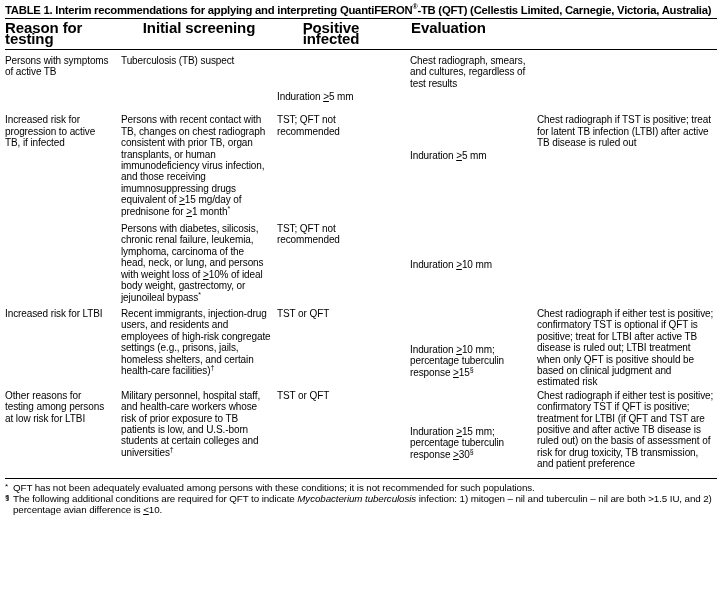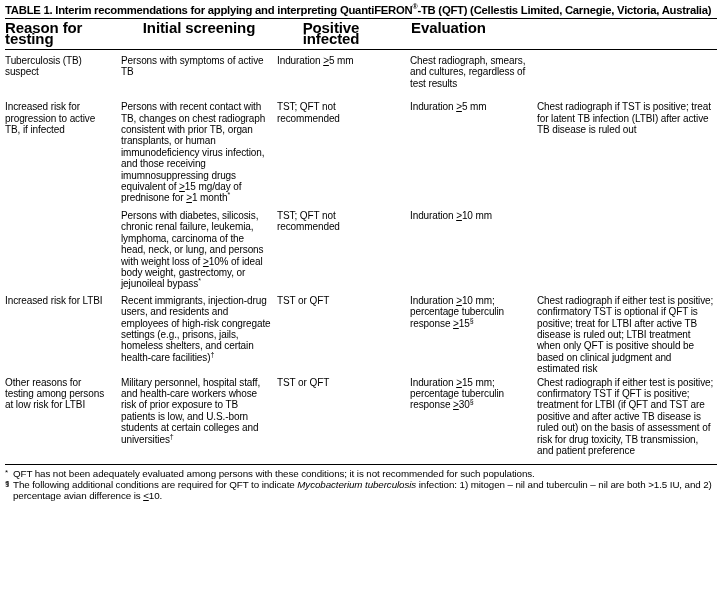--- a/index.html
+++ b/index.html
@@ -33,21 +33,21 @@
   .hc.c1 { text-align: left; }
   .hc.c2 { text-align: center; padding-right: 30px; }
   .hc.c3 { text-align: center; }
   .hc.c4 { text-align: center; padding-right: 25px; }
   .hc.c5 { text-align: center; padding-right: 50px; }
 
   .cell { font-size: 10px; line-height: 11.4px; letter-spacing: -0.1px; }
   .cell.c1 { padding-right: 12px; }
   .cell.c2 { padding-right: 6px; }
   .cell.c3 { padding-right: 18px; }
-  .cell.c4 { padding-right: 12px; }
+  .cell.c4 { padding-right: 12px; margin-top: 36px; }
   .cell.c5 { padding-right: 2px; }
 
   .row-a  { margin-top: 5px; }
   .row-b  { margin-top: 12px; }
   .row-b2 { margin-top: 6px; }
   .row-c  { margin-top: 5px; }
   .row-d  { margin-top: 2px; }
   .rows-end { height: 6px; }
 
   .uline { text-decoration: underline; text-underline-offset: 1px; }
@@ -67,22 +67,22 @@
 
   <div class="grid header-row">
     <div class="hc c1">Reason for testing</div>
     <div class="hc c3">Initial screening</div>
     <div class="hc c4">Positive infected</div>
     <div class="hc c5">Evaluation</div>
   </div>
   <div class="rule rule-header"></div>
 
   <div class="grid row-a">
+    <div class="cell c2">Persons with symptoms of active TB</div>
     <div class="cell c1">Tuberculosis (TB) suspect</div>
-    <div class="cell c2">Persons with symptoms of active TB</div>
     <div class="cell c4">Induration <span class="uline">&gt;</span>5 mm</div>
     <div class="cell c5">Chest radiograph, smears, and cultures, regardless of test results</div>
   </div>
 
   <div class="grid row-b">
     <div class="cell c1">Increased risk for progression to active TB, if infected</div>
     <div class="cell c2">Persons with recent contact with TB, changes on chest radiograph consistent with prior TB, organ transplants, or human immunodeficiency virus infection, and those receiving imumnosuppressing drugs equivalent of <span class="uline">&gt;</span>15 mg/day of prednisone for <span class="uline">&gt;</span>1 month<sup>*</sup></div>
     <div class="cell c3">TST; QFT not recommended</div>
     <div class="cell c4">Induration <span class="uline">&gt;</span>5 mm</div>
     <div class="cell c5">Chest radiograph if TST is positive; treat for latent TB infection (LTBI) after active TB disease is ruled out</div>

